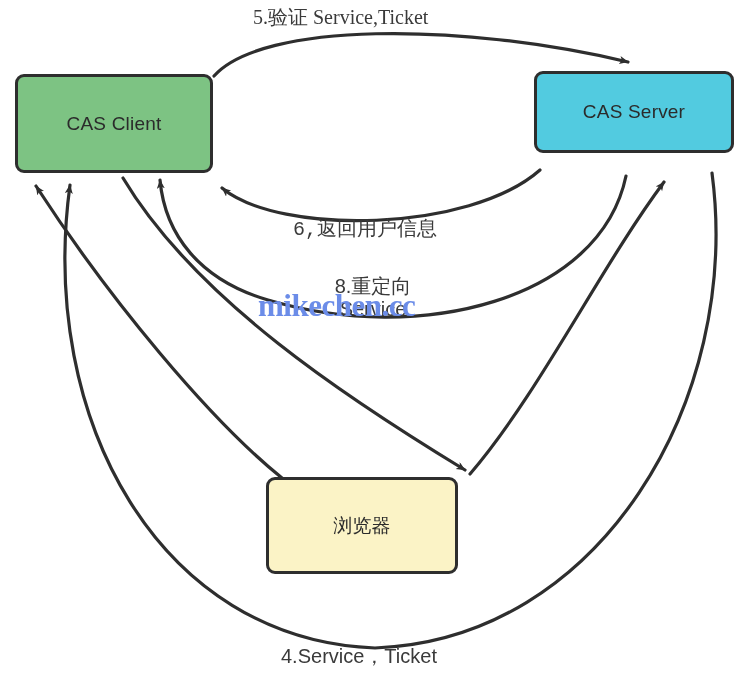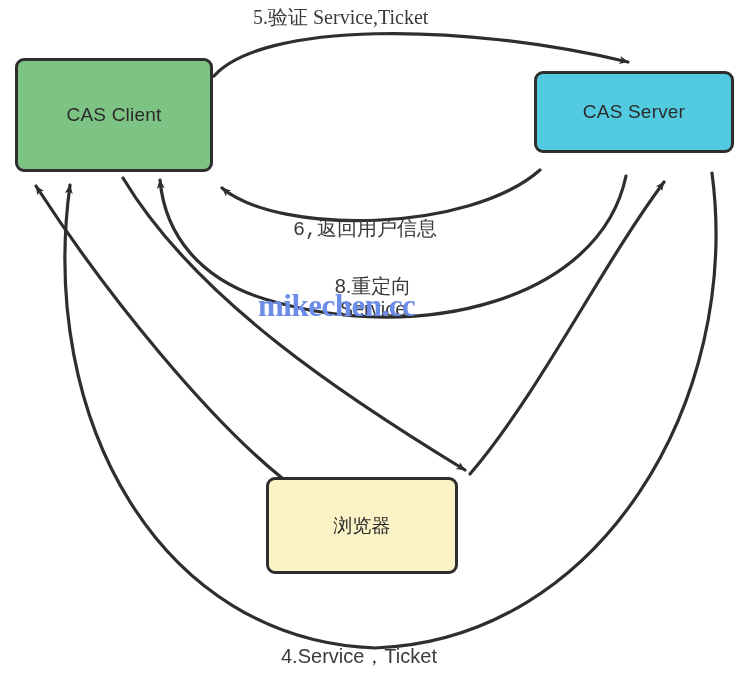--- a/index.html
+++ b/index.html
@@ -32,23 +32,23 @@
     display: flex;
     align-items: center;
     justify-content: center;
     font-size: 19px;
     color: #2b2b2b;
     letter-spacing: 0.2px;
     z-index: 3;
   }
   #node-cas-client {
     left: 15px;
-    top: 58px;
+    top: 74px;
     width: 198px;
-    height: 114px;
+    height: 99px;
     background: #7dc383;
   }
   #node-cas-server {
     left: 534px;
     top: 71px;
     width: 200px;
     height: 82px;
     background: #52cbe0;
   }
   #node-browser {

